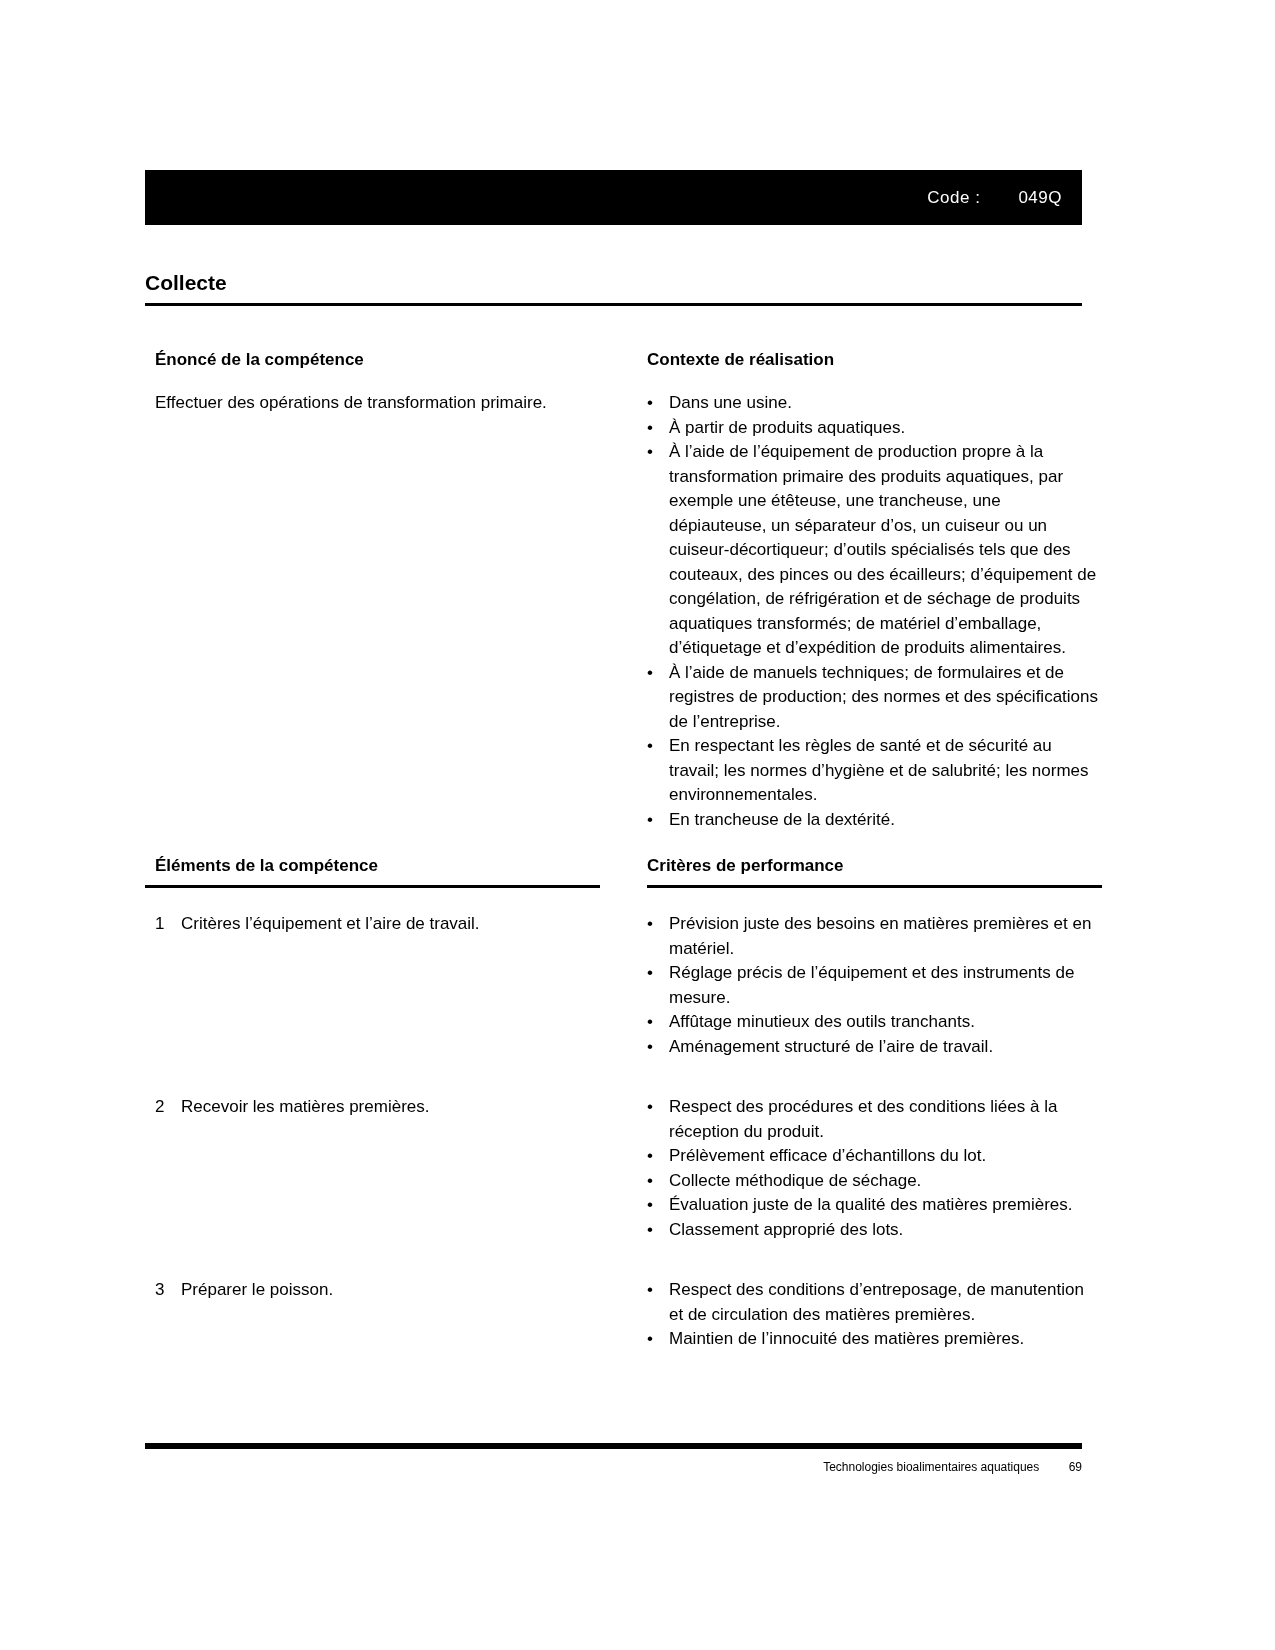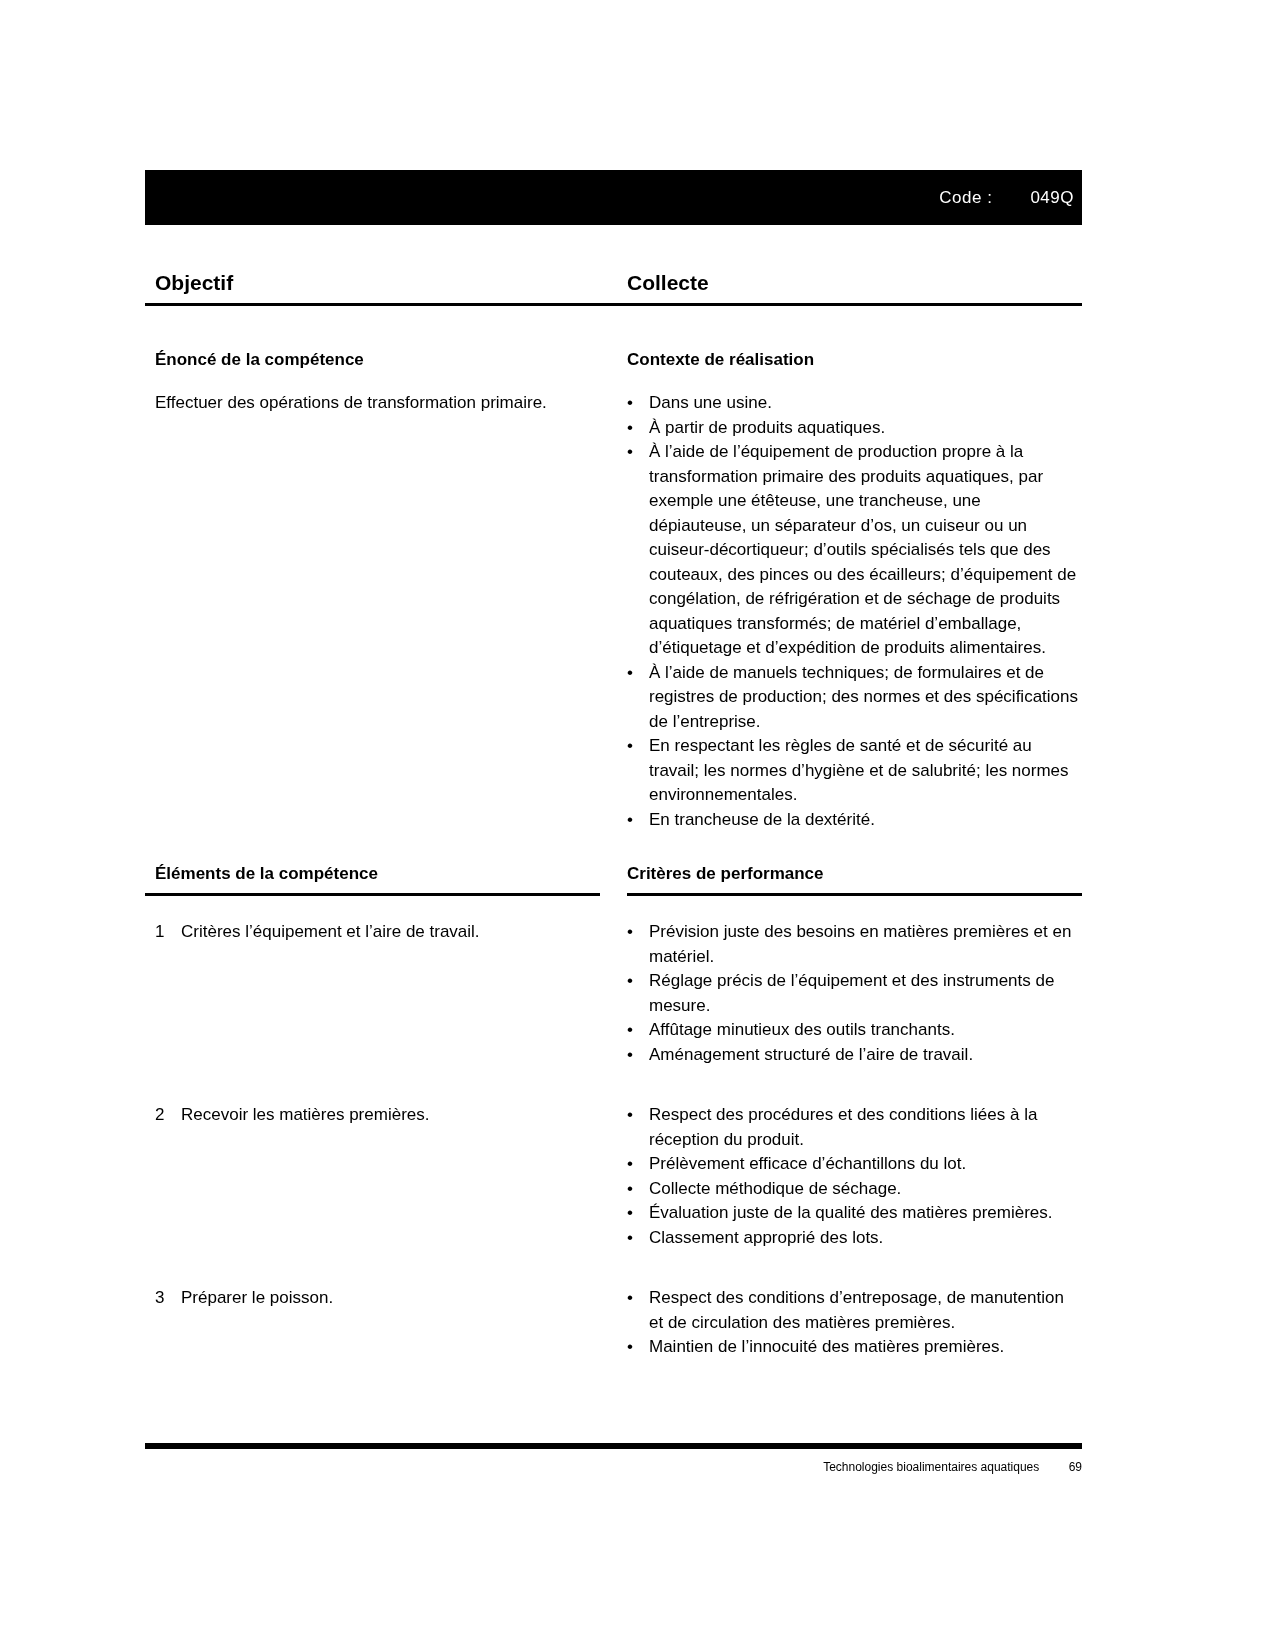--- a/index.html
+++ b/index.html
@@ -7,47 +7,47 @@
   body {
     width:1275px; height:1650px; position:relative;
     color:#000; font-family:"Liberation Sans", sans-serif;
   }
   .content { position:absolute; left:145px; top:170px; width:937px; }
 
   
   .code-bar {
     height:55px; background:#000; color:#fff;
     display:flex; align-items:center; justify-content:flex-end;
-    padding-right:8px; font-size:17px; letter-spacing:0.5px;
+    padding-right:20px; font-size:17px; letter-spacing:0.5px;
   }
   .code-bar .code-label { margin-right:38px; }
 
   
   .titles {
     display:grid; grid-template-columns:482px 455px;
     margin-top:46px; padding-bottom:8px; border-bottom:3px solid #000;
   }
   .titles .title { font-size:21px; font-weight:bold; }
   .titles .title.left { padding-left:10px; }
 
-  .two-col { display:grid; grid-template-columns:482px 455px; }
+  .two-col { display:grid; grid-template-columns:482px 455px;gap:20px; }
   .col-l { padding-left:10px; padding-right:70px; }
 
   .subhead { font-size:17px; font-weight:bold; line-height:24px; margin-bottom:19px; }
   .body-text { font-size:17px; line-height:24.5px; }
 
   .block-a { margin-top:42px; }
 
   ul.bullets { list-style:none; }
   ul.bullets li { display:flex; font-size:17px; line-height:24.5px; }
   ul.bullets .marker { flex:0 0 22px; }
   ul.bullets .bt { flex:1; }
 
   
-  .heads2 { margin-top:30px; }
+  .heads2 { margin-top:22px; }
   .heads2 .cell { border-bottom:3px solid #000; padding-bottom:7px; }
   .heads2 .cell.left { margin-right:27px; padding-left:10px; }
   .heads2 .subhead { margin-bottom:0; }
 
   .el-row { margin-top:36px; }
   .el-row.first { margin-top:24px; }
   .element-line { display:flex; font-size:17px; line-height:24.5px; }
   .element-line .num { flex:0 0 26px; }
   .element-line .etext { flex:1; }
 
@@ -63,21 +63,20 @@
 <body>
 
 <div class="content">
 
   <div class="code-bar">
     <span class="code-label">Code :</span>
     <span class="code-value">049Q</span>
   </div>
 
   <div class="titles">
-    <div class="title left">Objectif</div>
     <div class="title right">Collecte</div>
   </div>
 
   <div class="two-col block-a">
     <div class="col-l">
       <div class="subhead">Énoncé de la compétence</div>
       <p class="body-text">Effectuer des opérations de transformation primaire.</p>
     </div>
     <div class="col-r">
       <div class="subhead">Contexte de réalisation</div>

